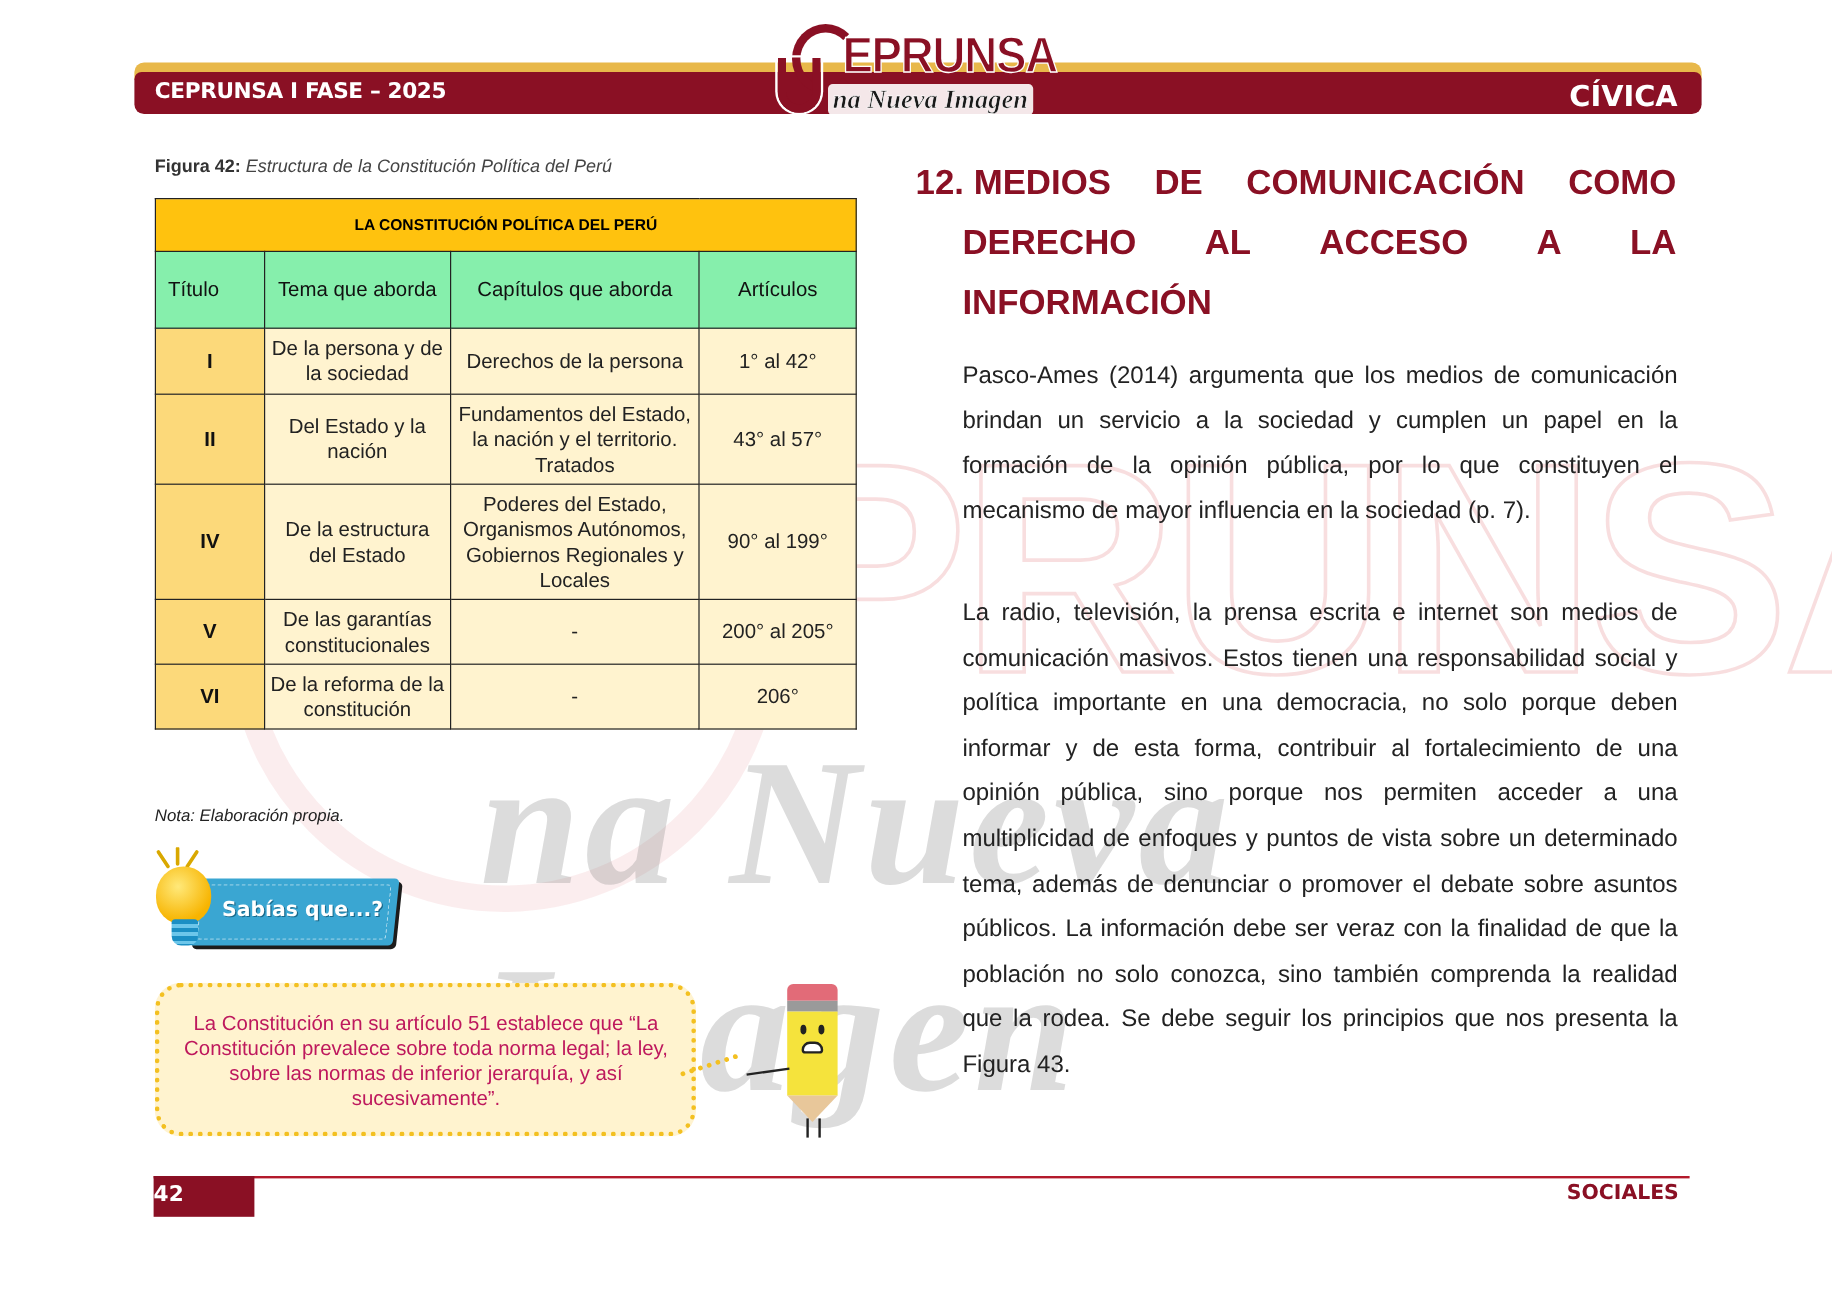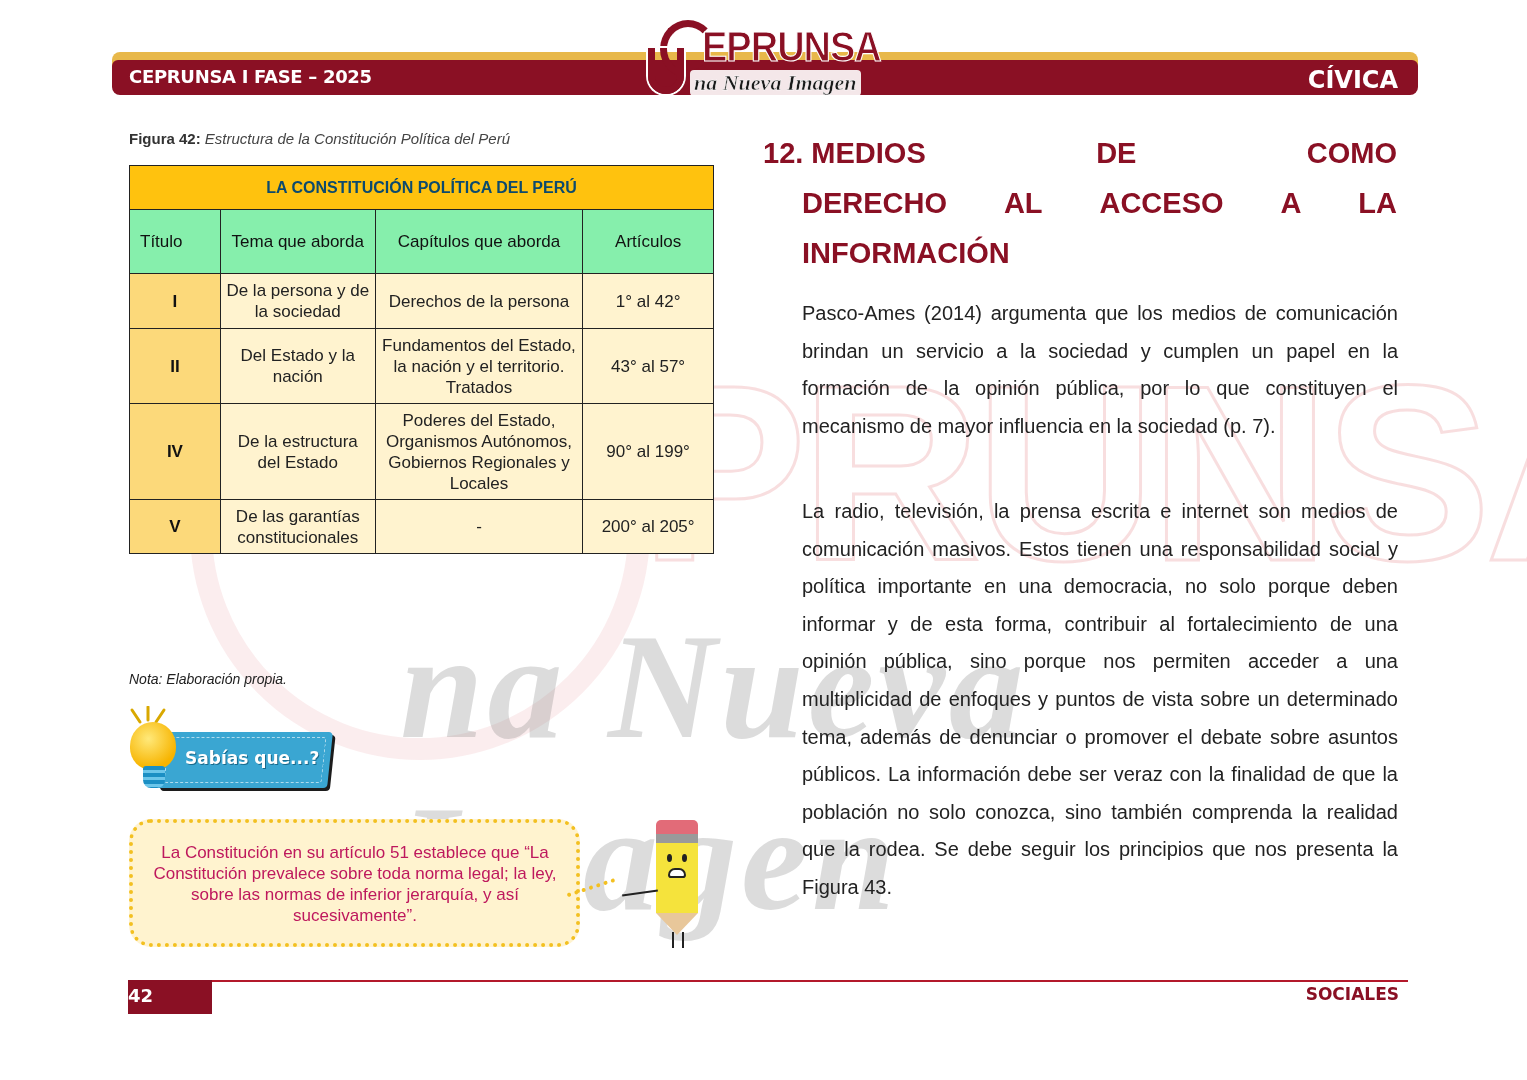--- a/index.html
+++ b/index.html
@@ -24,21 +24,21 @@
   .wm-sub { position: absolute; left: 400px; top: 600px; font-family: "Liberation Serif", serif; font-style: italic; font-weight: bold; font-size: 150px; color: rgba(130,130,130,0.28); letter-spacing: 4px; }
 
   
   .fig-cap { position: absolute; left: 129px; top: 130px; font-size: 15px; color: #444; }
   .fig-cap b { font-weight: bold; color: #333; }
   .fig-cap i { font-style: italic; }
 
   
   table.const { position: absolute; left: 129px; top: 165px; width: 585px; border-collapse: collapse; font-size: 17px; z-index: 2; }
   table.const td, table.const th { border: 1.5px solid #222; text-align: center; vertical-align: middle; line-height: 21px; }
-  .t-title { background: #ffc20e; color: #0c4a6e; font-weight: bold; font-size: 16px; height: 44px; }
+  .t-title { background: #ffc20e; color: #000000; font-weight: bold; font-size: 13px; height: 44px; }
   .t-head th { background: #86efac; font-weight: normal; color: #111; height: 64px; }
   .t-head th.c0 { text-align: left; padding-left: 10px; }
   .c0 { width: 91px; }
   .c1 { width: 155px; }
   .c2 { width: 208px; }
   .c3 { width: 131px; }
   td.roman { background: #fcd97a; font-weight: bold; color: #111; }
   td.cell { background: #fff3cf; color: #222; padding: 0 4px; }
 
   .nota { position: absolute; left: 129px; top: 671px; font-size: 14px; font-style: italic; color: #222; }
@@ -130,20 +130,26 @@
     <td class="roman">IV</td>
     <td class="cell">De la estructura del Estado</td>
     <td class="cell">Poderes del Estado, Organismos Autónomos, Gobiernos Regionales y Locales</td>
     <td class="cell">90° al 199°</td>
   </tr>
   <tr style="height:54px">
     <td class="roman">V</td>
     <td class="cell">De las garantías constitucionales</td>
     <td class="cell">-</td>
     <td class="cell">200° al 205°</td>
+  </tr>
+  <tr style="height:54px">
+    <td class="roman">VI</td>
+    <td class="cell">De la reforma de la constitución</td>
+    <td class="cell">-</td>
+    <td class="cell">206°</td>
   </tr>
 </tbody>
   </table>
 
 <div class="nota">Nota: Elaboración propia.</div>
 
 <svg class="bulb-rays" viewBox="0 0 40 20">
   <line x1="4" y1="4" x2="12" y2="16" stroke="#d9a800" stroke-width="3" stroke-linecap="round"></line>
   <line x1="20" y1="1" x2="20" y2="14" stroke="#d9a800" stroke-width="3" stroke-linecap="round"></line>
   <line x1="36" y1="4" x2="28" y2="16" stroke="#d9a800" stroke-width="3" stroke-linecap="round"></line>
@@ -167,20 +173,21 @@
   <div class="pen-mouth"></div>
   <div class="pen-arm"></div>
   <div class="pen-leg" style="left:20px"></div>
   <div class="pen-leg" style="left:30px"></div>
 </div>
 
 <div class="h-title">
   <div class="h-line">
     <span>12. MEDIOS</span>
     <span>DE</span>
+    <span>COMUNICACIÓN</span>
     <span>COMO</span>
   </div>
   <div class="h-line ind">
     <span>DERECHO</span>
     <span>AL</span>
     <span>ACCESO</span>
     <span>A</span>
     <span>LA</span>
   </div>
   <div class="h-line ind" style="justify-content:flex-start">

